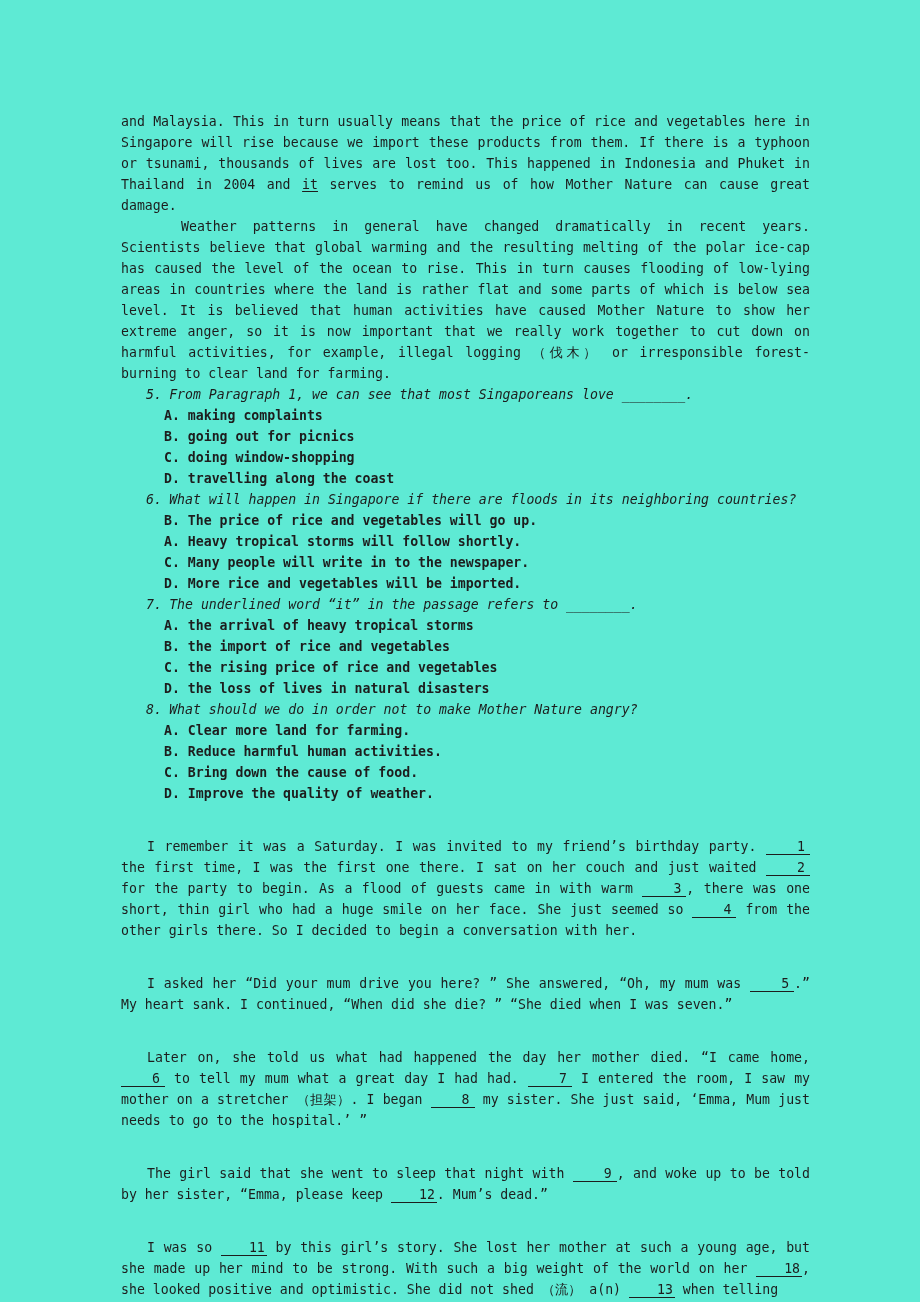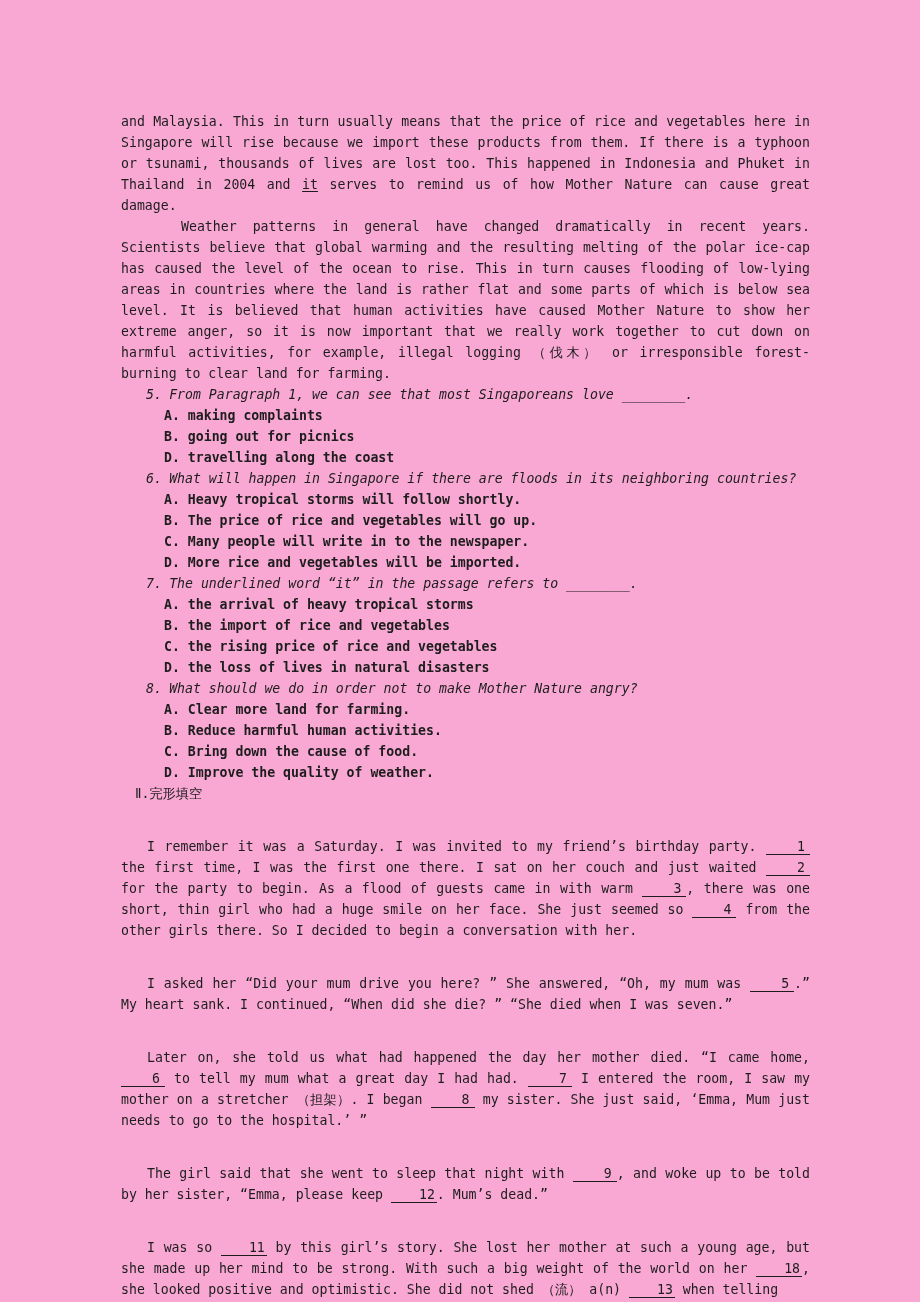--- a/index.html
+++ b/index.html
@@ -5,21 +5,21 @@
   html, body {
     margin: 0;
     padding: 0;
     background: #ffffff;
   }
   .sheet {
     position: relative;
     width: 920px;
     height: 1302px;
     box-sizing: border-box;
-    background: #f9a8d4;
+    background: #5eead4;
     color: #1d1d1d;
     padding: 111px 110px 0 121px;
     font-family: "DejaVu Sans Mono", "DejaVu Sans", sans-serif;
     font-size: 13.2px;
     line-height: 21px;
     overflow: hidden;
   }
   p { margin: 0; }
   .para { text-align: justify; }
   .indent-std { text-indent: 26px; margin-top: 32px; }
@@ -47,48 +47,48 @@
 
 <div class="sheet">
 
   <p class="para">and Malaysia. This in turn usually means that the price of rice and vegetables here in Singapore will rise because we import these products from them. If there is a typhoon or tsunami, thousands of lives are lost too. This happened in Indonesia and Phuket in Thailand in 2004 and <span class="underlined">it</span> serves to remind us of how Mother Nature can cause great damage.</p>
   <p class="para indent-wide">Weather patterns in general have changed dramatically in recent years. Scientists believe that global warming and the resulting melting of the polar ice-cap has caused the level of the ocean to rise. This in turn causes flooding of low-lying areas in countries where the land is rather flat and some parts of which is below sea level. It is believed that human activities have caused Mother Nature to show her extreme anger, so it is now important that we really work together to cut down on harmful activities, for example, illegal logging （伐木） or irresponsible forest-burning to clear land for farming.</p>
 
   <div>
     <p class="qline"><span class="qnum">5.</span><span>From Paragraph 1, we can see that most Singaporeans love ________.</span></p>
     <p class="opt">A. making complaints</p>
     <p class="opt">B. going out for picnics</p>
+    <p class="opt">C. doing window-shopping</p>
     <p class="opt">D. travelling along the coast</p>
   </div>
 
   <div>
     <p class="qline"><span class="qnum">6.</span><span>What will happen in Singapore if there are floods in its neighboring countries?</span></p>
+    <p class="opt">B. The price of rice and vegetables will go up.</p>
     <p class="opt">A. Heavy tropical storms will follow shortly.</p>
-    <p class="opt">B. The price of rice and vegetables will go up.</p>
     <p class="opt">C. Many people will write in to the newspaper.</p>
     <p class="opt">D. More rice and vegetables will be imported.</p>
   </div>
 
   <div>
     <p class="qline"><span class="qnum">7.</span><span>The underlined word “it” in the passage refers to ________.</span></p>
     <p class="opt">A. the arrival of heavy tropical storms</p>
     <p class="opt">B. the import of rice and vegetables</p>
     <p class="opt">C. the rising price of rice and vegetables</p>
     <p class="opt">D. the loss of lives in natural disasters</p>
   </div>
 
   <div>
     <p class="qline"><span class="qnum">8.</span><span>What should we do in order not to make Mother Nature angry?</span></p>
     <p class="opt">A. Clear more land for farming.</p>
     <p class="opt">B. Reduce harmful human activities.</p>
     <p class="opt">C. Bring down the cause of food.</p>
     <p class="opt">D. Improve the quality of weather.</p>
   </div>
 
-  <p class="heading">Ⅱ.完形填空</p>
 
   <div>
     <p class="para indent-std">I remember it was a Saturday. I was invited to my friend’s birthday party. <span class="blank">1</span> the first time, I was the first one there. I sat on her couch and just waited <span class="blank">2</span> for the party to begin. As a flood of guests came in with warm <span class="blank">3</span>, there was one short, thin girl who had a huge smile on her face. She just seemed so <span class="blank">4</span> from the other girls there. So I decided to begin a conversation with her.</p>
     <p class="para indent-std">I asked her “Did your mum drive you here? ” She answered, “Oh, my mum was <span class="blank">5</span>.” My heart sank. I continued, “When did she die? ” “She died when I was seven.”</p>
     <p class="para indent-std">Later on, she told us what had happened the day her mother died. “I came home, <span class="blank">6</span> to tell my mum what a great day I had had. <span class="blank">7</span> I entered the room, I saw my mother on a stretcher （担架）. I began <span class="blank">8</span> my sister. She just said, ‘Emma, Mum just needs to go to the hospital.’ ”</p>
     <p class="para indent-std">The girl said that she went to sleep that night with <span class="blank">9</span>, and woke up to be told by her sister, “Emma, please keep <span class="blank">12</span>. Mum’s dead.”</p>
     <p class="para indent-std">I was so <span class="blank">11</span> by this girl’s story. She lost her mother at such a young age, but she made up her mind to be strong. With such a big weight of the world on her <span class="blank">18</span>, she looked positive and optimistic. She did not shed （流） a(n) <span class="blank">13</span> when telling</p>
   </div>
 
 </div>

